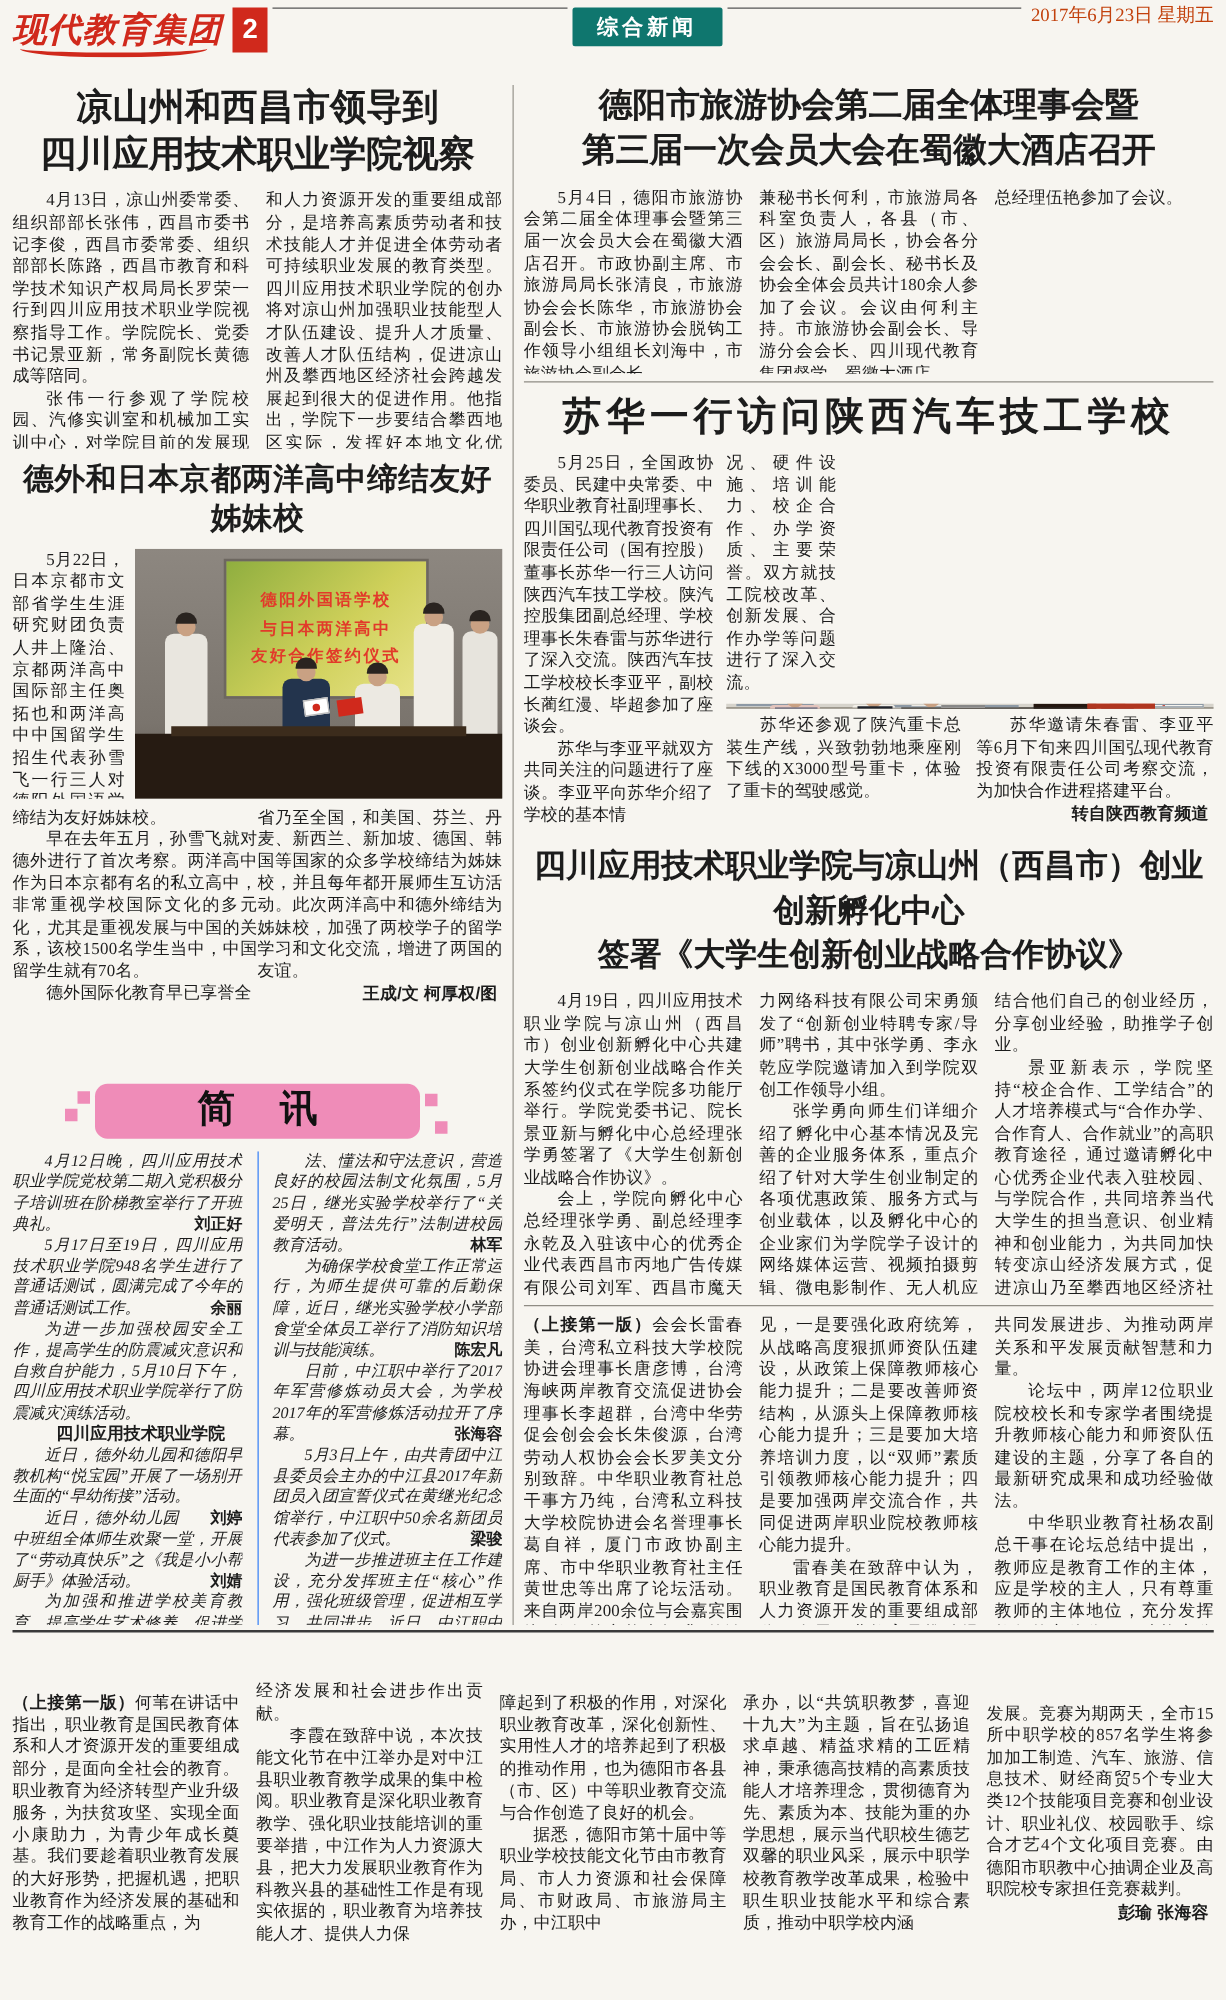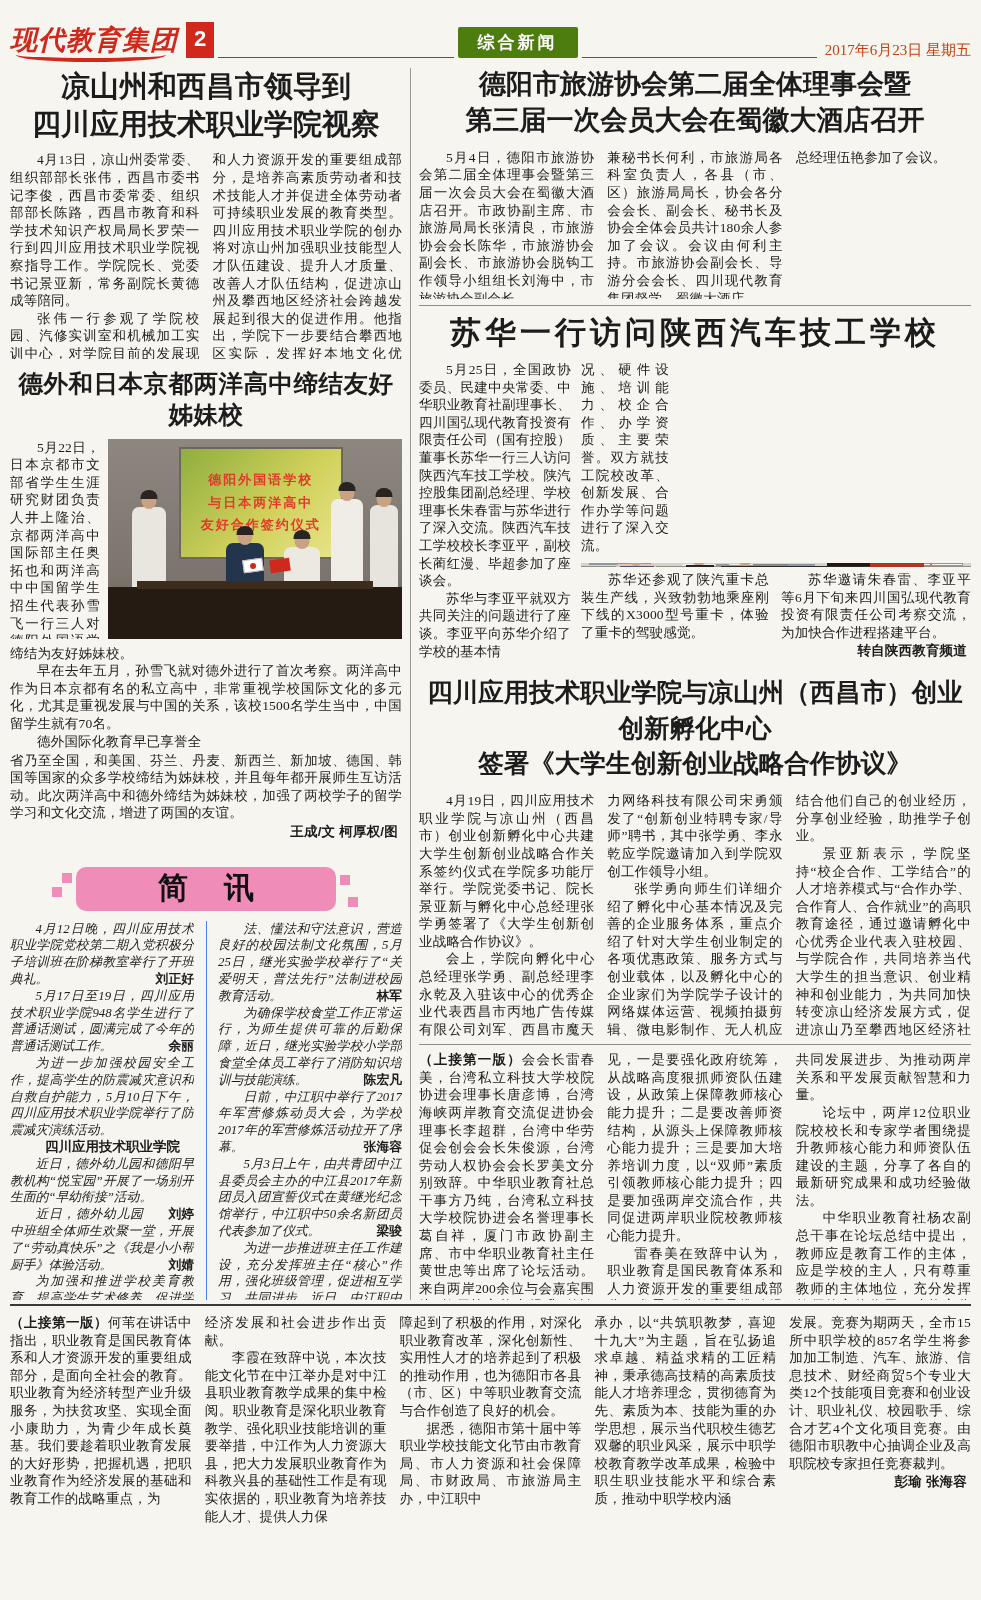--- a/index.html
+++ b/index.html
@@ -1,29 +1,29 @@
 <!DOCTYPE html>
 <html><head>
 <meta charset="utf-8">
 <style>
   html,body{margin:0;padding:0;background:#dfddd6;}
   *{box-sizing:border-box;}
   .page{position:relative;width:981px;height:1600px;margin:0 auto;background:#f7f5f0;
         color:#1c1c1c;font-family:"Liberation Serif","DejaVu Serif",serif;overflow:hidden;
         padding:6px 10px 0 10px;}
   
-  .hdr{display:flex;align-items:flex-end;height:52px;}
+  .hdr{display:flex;align-items:flex-start;height:52px;}
   .mast{position:relative;display:flex;align-items:center;}
   .mast-text{color:#d0291c;font:italic 700 27px/1 "Liberation Serif",serif;letter-spacing:1px;}
   .swoosh{position:absolute;left:6px;bottom:-4px;width:150px;height:14px;
           border-bottom:4px solid #d0291c;border-radius:50%;}
   .pagenum{background:#d0291c;color:#fff;font:700 22px/1 "Liberation Sans",sans-serif;
            padding:6px 8px 8px;margin-left:8px;}
   .hrule{flex:1;height:0;border-top:1.5px solid #555;margin:0 4px;}
-  .section-badge{background:#4d7c0f;color:#fff;font:700 17px/1 "Liberation Sans",sans-serif;
+  .section-badge{background:#0f766e;color:#fff;font:700 17px/1 "Liberation Sans",sans-serif;
                  padding:7px 20px;letter-spacing:3px;border-radius:2px;}
   .date{font:15px/1 "Liberation Serif",serif;color:#c2410c;white-space:nowrap;margin-left:4px;}
   
   .main{display:flex;margin-top:6px;height:1236px;overflow:hidden;}
   .col-left{width:392px;overflow:hidden;}
   .vrule{width:1px;background:#9a978f;margin:4px 8px 0 8px;}
   .col-right{flex:1;overflow:hidden;}
   .hline{border:none;border-top:1px solid #8f8c84;margin:6px 0;}
   .hline2{border:none;border-top:2px solid #3a3a3a;margin:4px 0 8px 0;}
   
@@ -37,21 +37,21 @@
   .titleA{font:700 29px/1.3 "Liberation Sans",sans-serif;text-align:center;margin:4px 0 8px;}
   .titleB{font:700 24.5px/1.25 "Liberation Sans",sans-serif;text-align:center;margin:10px 0 8px;letter-spacing:.5px;}
   .titleC{font:700 27px/1.35 "Liberation Serif",serif;text-align:center;margin:2px 0 10px;}
   .titleD{font:700 31px/1.2 "Liberation Serif",serif;text-align:center;letter-spacing:4px;margin:8px 0 10px;}
   .titleE{font:700 25.5px/1.4 "Liberation Serif",serif;text-align:center;margin:16px 0 10px;}
   
   .bodyA{height:208px;overflow:hidden;}
   
   .rowB1{display:flex;gap:8px;height:200px;overflow:hidden;}
   .sideB{width:90px;flex:none;}
-  .rowB2{display:flex;height:214px;overflow:hidden;margin-top:6px;flex-direction:column;}
+  .rowB2{display:flex;height:214px;overflow:hidden;margin-top:6px;}
   
   .briefs{margin-top:8px;}
   .briefs-hdr{display:flex;justify-content:center;margin:6px 0 10px;}
   .briefs-box{position:relative;background:#ef8cb8;color:#111;padding:6px 46px 8px;
               border-radius:10px;font:700 30px/1 "Liberation Sans",sans-serif;letter-spacing:1.2em;
               text-indent:1.2em;}
   .deco{position:absolute;width:10px;height:10px;background:#ef8cb8;}
   .deco.d1{left:-14px;top:6px;}  .deco.d2{left:-24px;top:20px;}
   .deco.d3{right:-14px;top:8px;} .deco.d4{right:-22px;bottom:4px;}
   .briefs-cols{display:flex;gap:12px;height:468px;overflow:hidden;}
@@ -68,21 +68,21 @@
   .colD1{width:152px;flex:none;}
   .rightD{flex:1;display:flex;flex-direction:column;}
   .rowD1{display:flex;gap:8px;height:206px;flex-direction:column;}
   .narrowD{width:88px;flex:none;}
   .rowD2{display:flex;gap:12px;margin-top:4px;flex:1;overflow:hidden;}
   .blD{width:188px;flex:none;}
   
   .bodyE{height:246px;overflow:hidden;}
   .bodyF{height:312px;overflow:hidden;}
   .bottom{margin-top:2px;}
-  .bodyG{height:272px;overflow:hidden;}
+  .bodyG{height:272px;overflow:hidden;align-items:center;}
   
   .photo1{position:relative;flex:1;background:linear-gradient(#8d8780,#7a746d 70%,#5d574f);overflow:hidden;}
   .p1-screen{position:absolute;left:24%;top:4%;width:56%;height:56%;
              background:linear-gradient(135deg,#8fae3f,#cfd05a 55%,#e9e48c);
              border:2px solid #6d6760;display:flex;align-items:center;justify-content:center;}
   .p1-screen-text{color:#e23a2a;font:700 13px/1.7 "Liberation Sans",sans-serif;text-align:center;letter-spacing:2px;}
   .p1-table{position:absolute;left:0;bottom:0;width:100%;height:26%;background:#261b12;}
   .p1-table::before{content:'';position:absolute;left:10%;top:-6px;width:80%;height:8px;background:#3c2c1c;}
   .fig{position:absolute;border-radius:7px 7px 0 0;}
   .fig::before{content:'';position:absolute;top:-13px;left:50%;transform:translateX(-50%);

